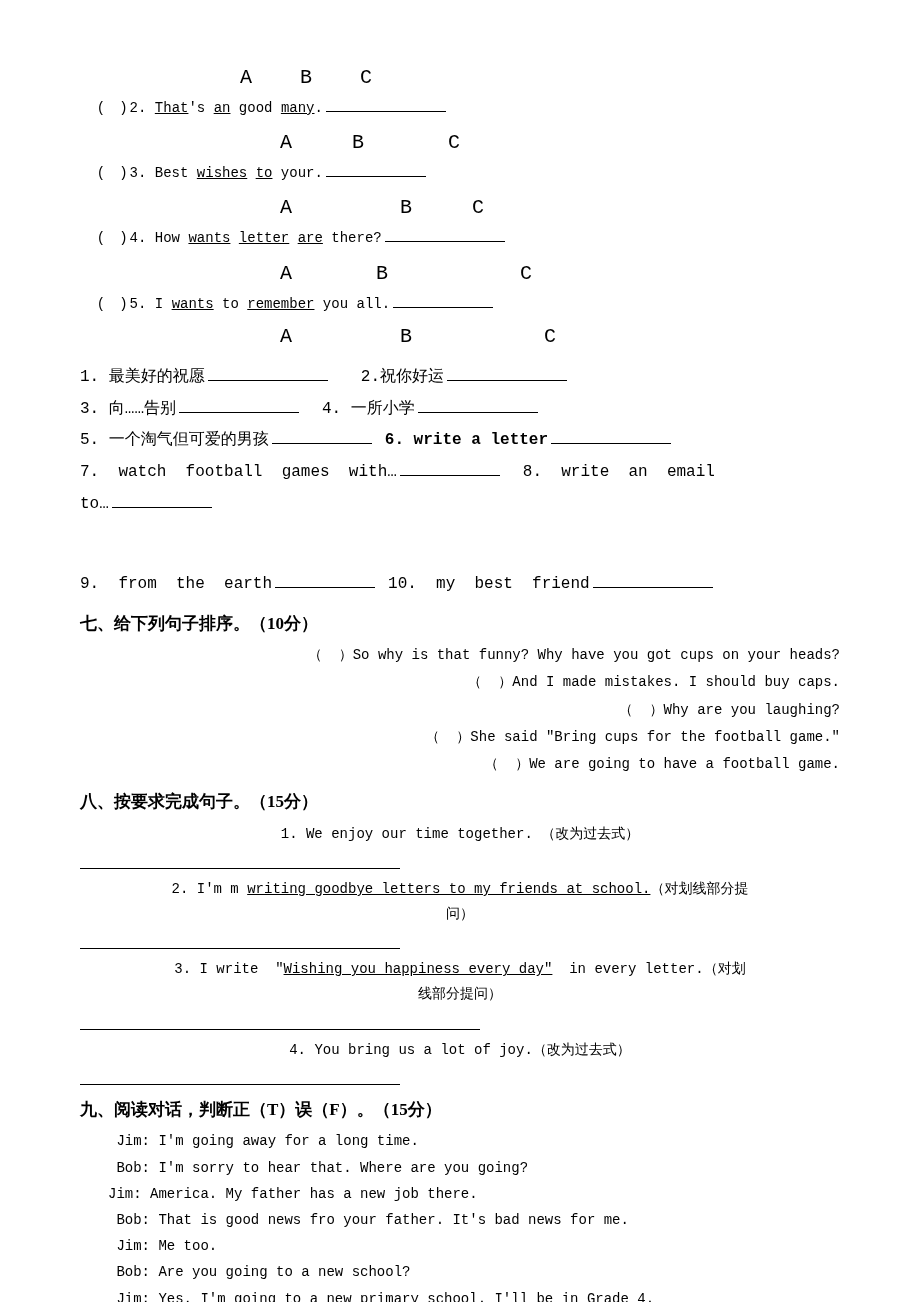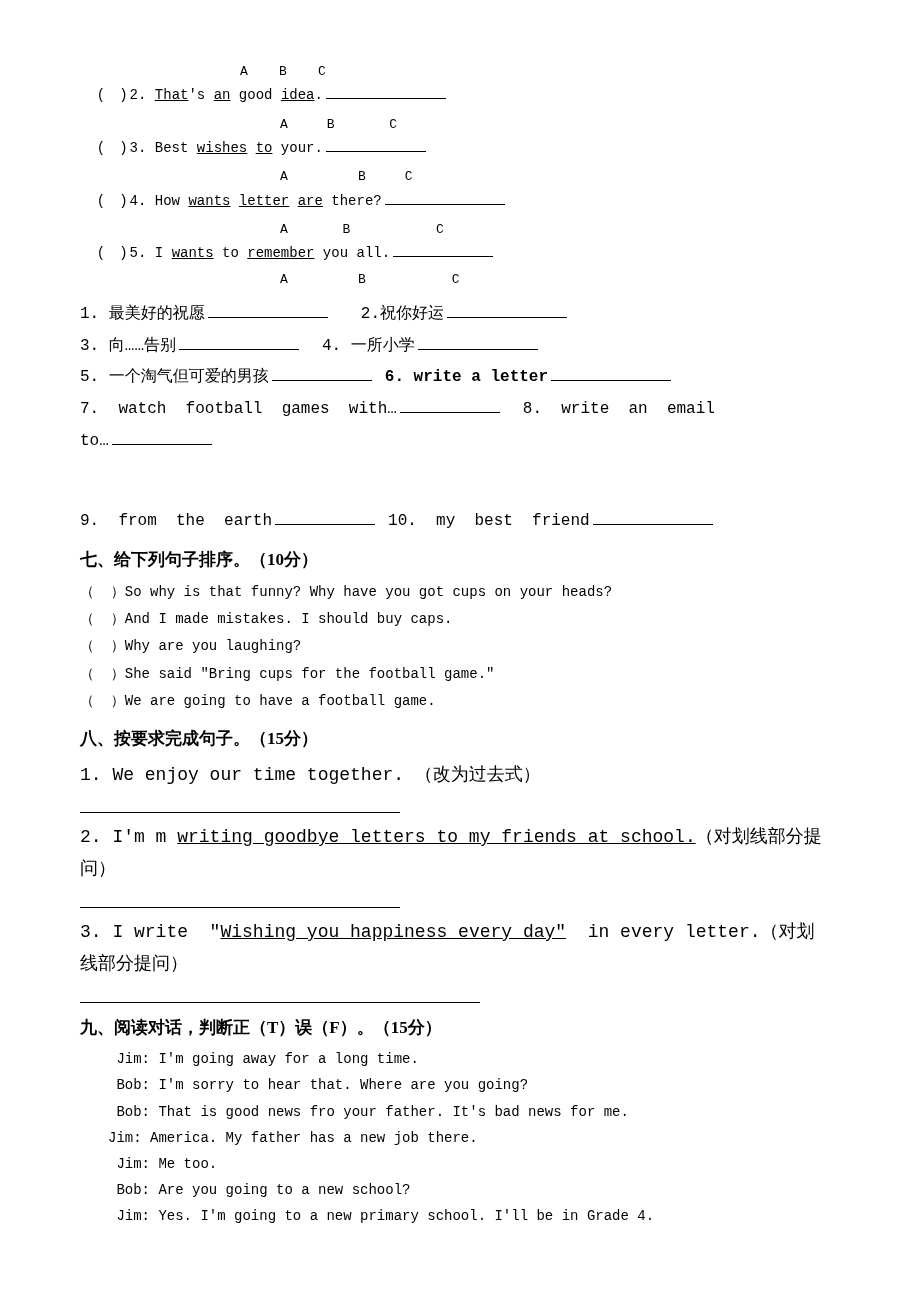--- a/index.html
+++ b/index.html
@@ -61,28 +61,30 @@
       margin-bottom: 3px;
       flex-wrap: wrap;
     }
     .section-seven {
       margin-top: 8px;
     }
     .ordering-item {
       font-family: "Courier New", monospace;
       font-size: 14px;
       margin-bottom: 2px;
+      text-align: right;
     }
     .section-eight {
       margin-top: 8px;
     }
     .sentence-item {
       font-family: "Courier New", monospace;
-      font-size: 18px;
+      font-size: 14px;
       margin-bottom: 8px;
+      text-align: center;
     }
     .answer-line {
       display: block;
       border-bottom: 1px solid #000;
       width: 320px;
       height: 18px;
       margin-top: 4px;
       margin-bottom: 6px;
     }
     .answer-line-long {
@@ -95,38 +97,38 @@
       font-family: "Courier New", monospace;
       font-size: 14px;
       margin-top: 4px;
       margin-left: 28px;
     }
     .dialogue-line {
       margin-bottom: 1px;
     }
     .abc-label-row {
       font-family: "Courier New", monospace;
-      font-size: 13px;
+      font-size: 20px;
       text-align: center;
       margin-bottom: 0;
     }
     .q-block {
       margin-bottom: 4px;
     }
   </style>
 </head>
 <body>
 
 <div>
 
   <div class="q-block">
     <div class="abc-label-row" style="text-align:left; margin-left:160px;">A &nbsp;&nbsp; B &nbsp;&nbsp; C</div>
     <div class="item-row">
       <span class="paren">&nbsp;&nbsp;(　) </span>
-      <span>2. <span class="underline">That</span>'s <span class="underline">an</span> good <span class="underline">idea</span>.</span>
+      <span>2. <span class="underline">That</span>'s <span class="underline">an</span> good <span class="underline">many</span>.</span>
       <span class="blank blank-long"></span>
     </div>
   </div>
 
   <div class="q-block">
     <div class="abc-label-row" style="text-align:left; margin-left:200px;">A &nbsp;&nbsp;&nbsp; B &nbsp;&nbsp;&nbsp;&nbsp;&nbsp; C</div>
     <div class="item-row">
       <span class="paren">&nbsp;&nbsp;(　) </span>
       <span>3. Best <span class="underline">wishes</span> <span class="underline">to</span> your.</span>
       <span class="blank blank-med"></span>
@@ -212,28 +214,32 @@
   <div class="sentence-item">
     2. I'm m <span class="underline">writing goodbye letters to my friends at school.</span>（对划线部分提<br>问）
     <span class="answer-line"></span>
   </div>
 
   <div class="sentence-item">
     3. I write &nbsp;"<span class="underline">Wishing you happiness every day"</span>&nbsp; in every letter.（对划<br>线部分提问）
     <span class="answer-line answer-line-long"></span>
   </div>
 
+  <div class="sentence-item">
+    4. You bring us a lot of joy.（改为过去式）
+    <span class="answer-line"></span>
+  </div>
 
 </div>
 
 <div class="section-nine">
   <div class="section-title">九、阅读对话，判断正（T）误（F）。（15分）</div>
 
   <div class="dialogue">
     <div class="dialogue-line">&nbsp;Jim: I'm going away for a long time.</div>
     <div class="dialogue-line">&nbsp;Bob: I'm sorry to hear that. Where are you going?</div>
+    <div class="dialogue-line">Jim: America. My father has a new job there.</div>
     <div class="dialogue-line">&nbsp;Bob: That is good news fro your father. It's bad news for me.</div>
-    <div class="dialogue-line">Jim: America. My father has a new job there.</div>
     <div class="dialogue-line">&nbsp;Jim: Me too.</div>
     <div class="dialogue-line">&nbsp;Bob: Are you going to a new school?</div>
     <div class="dialogue-line">&nbsp;Jim: Yes. I'm going to a new primary school. I'll be in Grade 4.</div>
   </div>
 </div>
 
 </body></html>

